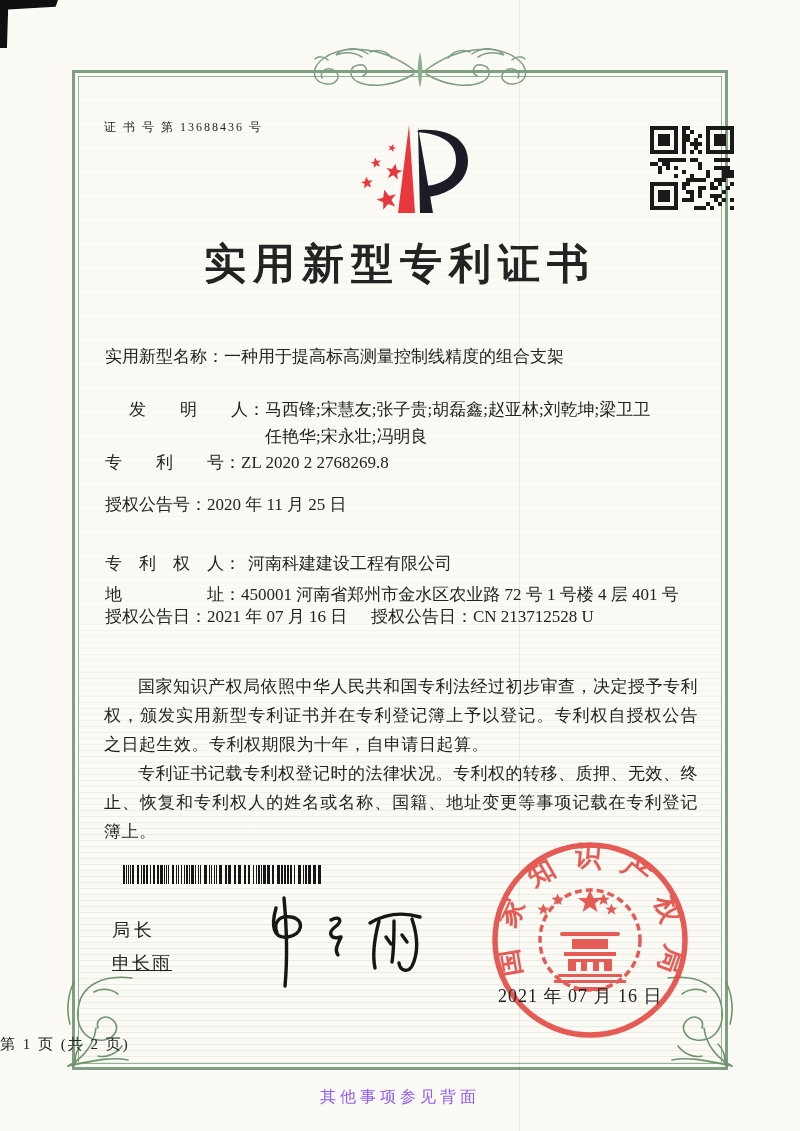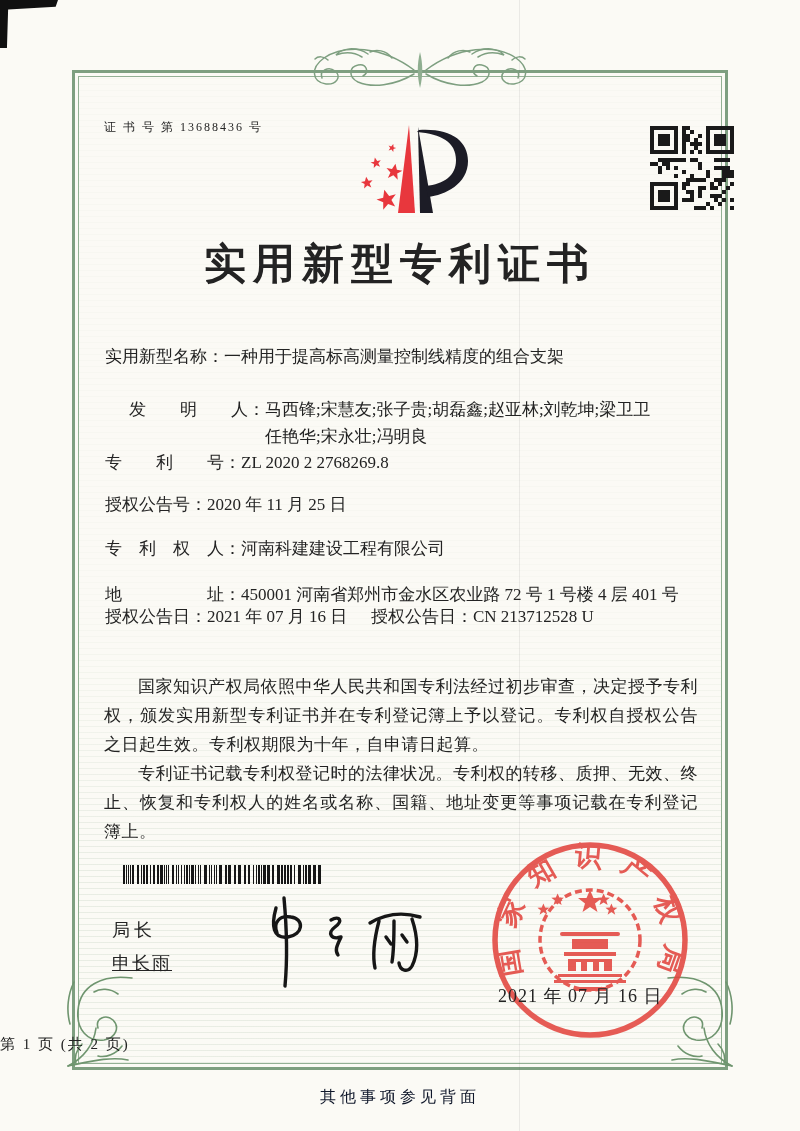--- a/index.html
+++ b/index.html
@@ -27,21 +27,21 @@
   .row .lbl{flex:none;white-space:pre;}
   .row .val{white-space:pre-line;}
   .pair2{position:absolute;left:266px;top:0;display:flex;}
   .body-text{position:absolute;left:104px;top:672px;width:594px;font-size:17px;line-height:29px;
     text-align:justify;letter-spacing:.5px;}
   .body-text p{margin:0;text-indent:2em;}
   .sig-title{left:112px;top:918px;font-size:18px;letter-spacing:4px;}
   .sig-name{left:112px;top:951px;font-size:18px;letter-spacing:2px;text-decoration:underline;}
   .seal-date{left:498px;top:984px;font-size:18px;letter-spacing:1px;z-index:6;}
   .page-info{left:0;top:1035px;width:800px;text-align:left;font-size:15px;letter-spacing:2px;}
-  .back-note{left:0;top:1087px;width:800px;text-align:center;font-size:16px;letter-spacing:4px;color:#0f172a;}
+  .back-note{left:0;top:1087px;width:800px;text-align:center;font-size:16px;letter-spacing:4px;color:#8b5cf6;}
   svg{position:absolute;overflow:visible;}
   .seal-svg{z-index:5;opacity:.88;}
 </style>
 </head>
 <body>
 
 <div class="cert">
 
   <div class="guilloche"></div>
   <div class="frame"></div>
@@ -317,21 +317,21 @@
 任艳华;宋永壮;冯明良</span>
   </div>
   <div class="row" style="top:449px;">
     <span class="lbl">专　　利　　号：</span>
     <span class="val">ZL 2020 2 2768269.8</span>
   </div>
   <div class="row" style="top:491px;">
     <span class="lbl">授权公告号：</span>
     <span class="val">2020 年 11 月 25 日</span>
   </div>
-  <div class="row" style="top:535px;">
+  <div class="row" style="top:550px;gap:7px;">
     <span class="lbl">专　利　权　人：</span>
     <span class="val">河南科建建设工程有限公司</span>
   </div>
   <div class="row" style="top:581px;">
     <span class="lbl">地　　　　　址：</span>
     <span class="val">450001 河南省郑州市金水区农业路 72 号 1 号楼 4 层 401 号</span>
   </div>
   <div class="row" style="top:603px;">
     <span class="lbl">授权公告日：</span>
     <span class="val">2021 年 07 月 16 日</span>

